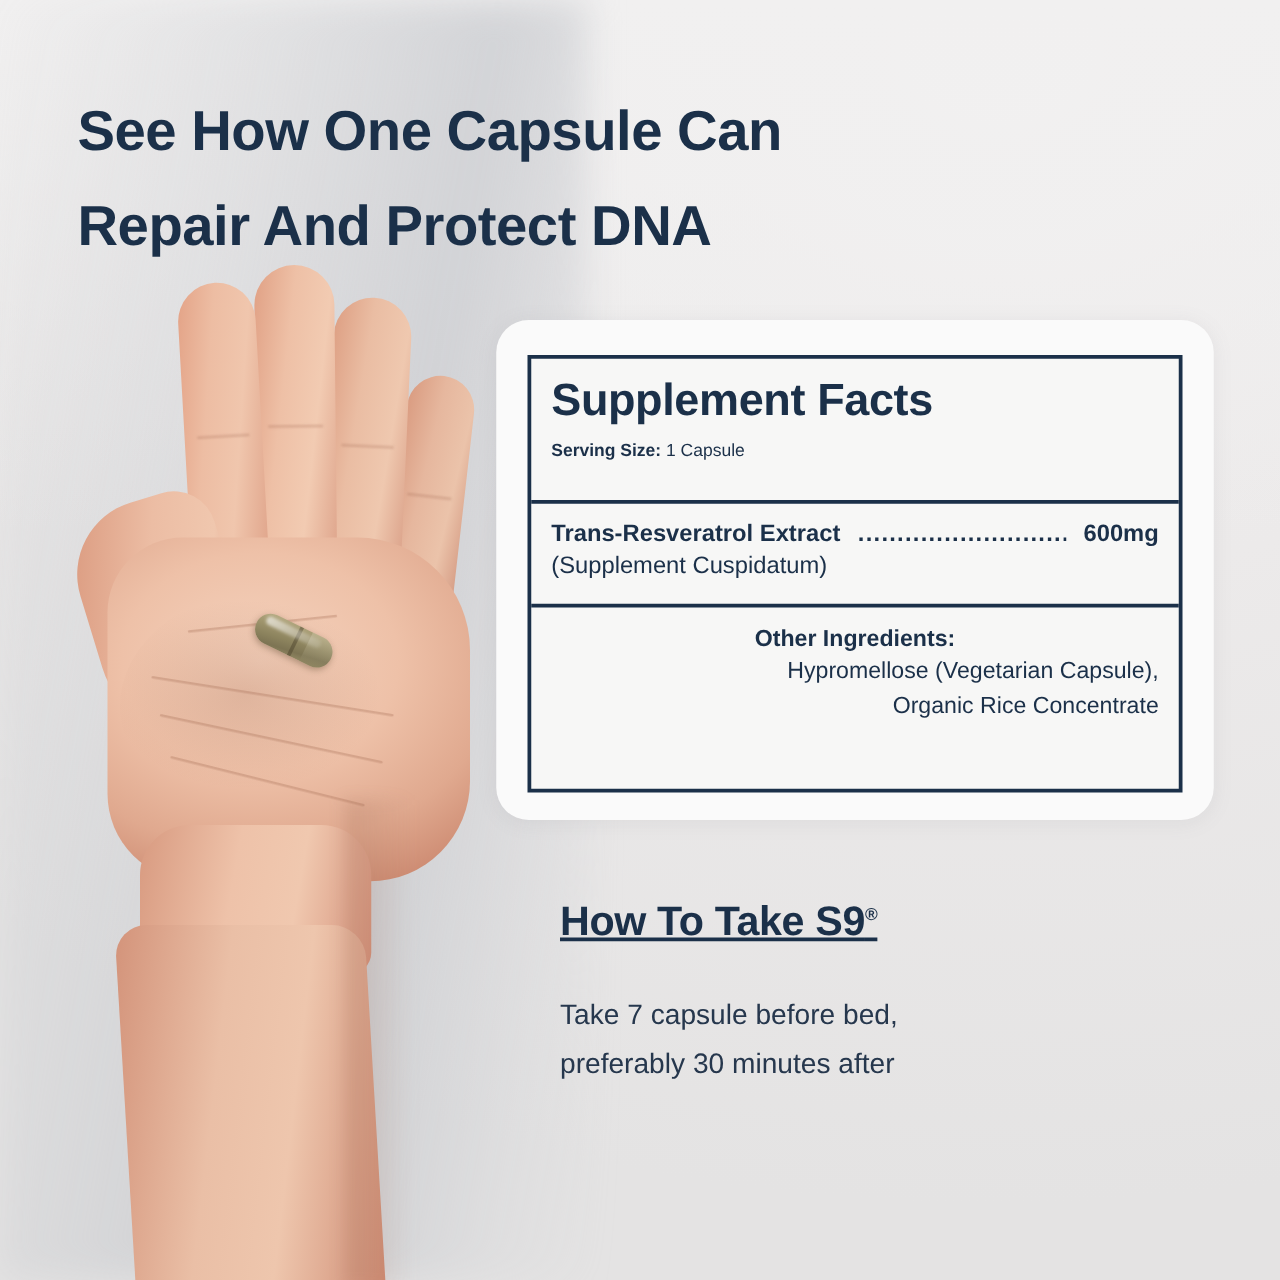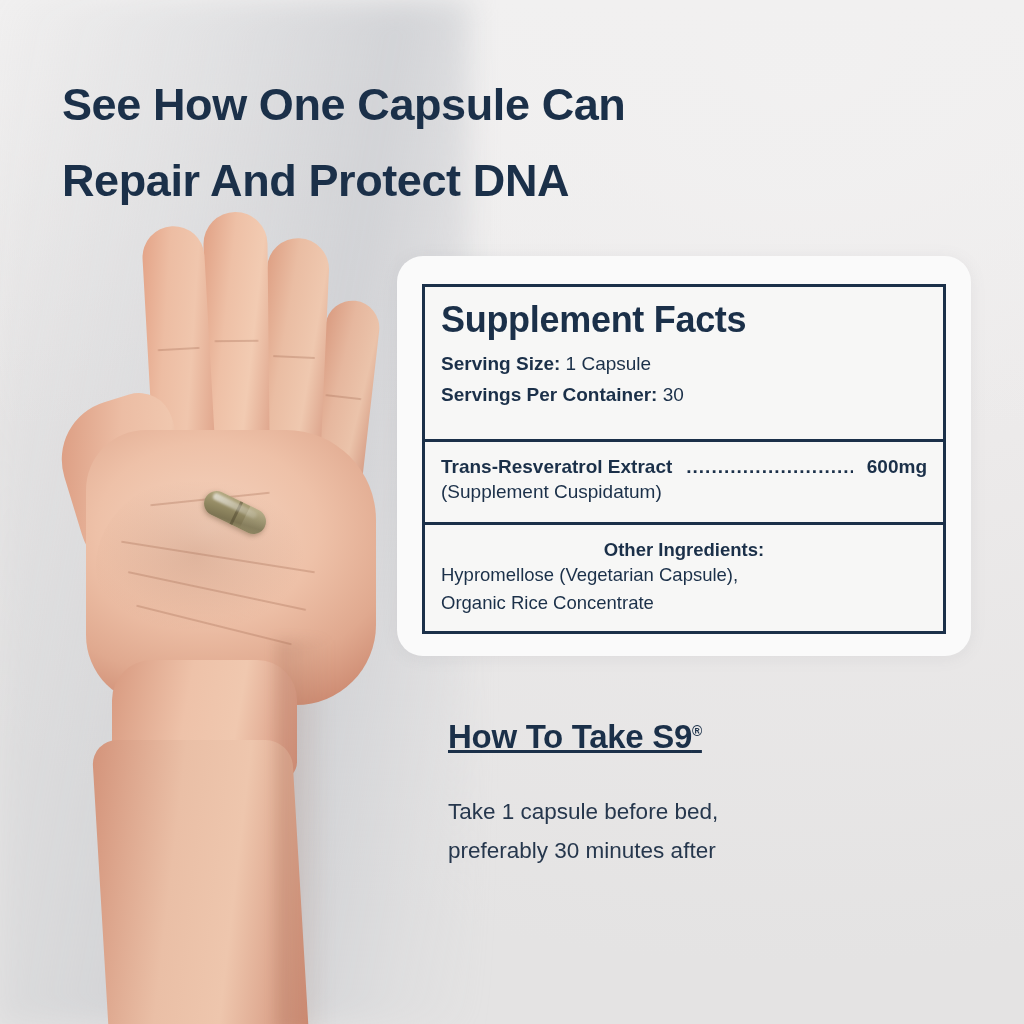--- a/index.html
+++ b/index.html
@@ -163,42 +163,42 @@
     background:#f7f7f6;
   }
   .facts-section { padding:0 16px; }
   .facts-divider { height:3px; background:#1b3049; }
 
   .facts-title {
     font-size:36px; font-weight:bold; color:#1b3049;
     letter-spacing:-.3px; padding:12px 0 8px 0;
   }
   .facts-row {
-    font-size:19px; color:#1b3049; line-height:1.62;
+    font-size:14px; color:#1b3049; line-height:1.62;
   }
   .facts-row b { font-weight:bold; }
   .sec-serving { padding-bottom:28px; }
 
   .ingredient-line {
     display:flex; align-items:baseline;
     font-size:19px; color:#1b3049; padding-top:14px;gap:13px;
   }
   .ingredient-name { font-weight:bold; white-space:nowrap; }
   .leader {
     flex:1 1 auto; overflow:hidden; white-space:nowrap;
     font-weight:bold; letter-spacing:1px; margin:0 1px;
   }
   .ingredient-amount { font-weight:bold; white-space:nowrap; }
   .ingredient-sub {
     font-size:19px; color:#1b3049; line-height:1.5; padding-bottom:16px;
   }
 
   .sec-other { padding-top:14px; padding-bottom:16px; }
   .other-title { font-size:18.5px; font-weight:bold; color:#1b3049;text-align:center; }
-  .other-line  { font-size:18.5px; color:#1b3049; line-height:1.53; }
+  .other-line  { font-size:18.5px; color:#1b3049; line-height:1.53;text-align:right; }
 
   
   .howto-title {
     position:absolute; left:448px; top:718px;
     font-size:33px; font-weight:bold; color:#1b3049; letter-spacing:-.3px;text-decoration:underline;
   }
   .howto-title sup { font-size:.42em; vertical-align:super; font-weight:bold; }
   .howto-body {
     position:absolute; left:448px; top:793px; width:390px;
     font-size:22.5px; line-height:1.72; color:#26374d;
@@ -265,23 +265,20 @@
   <div class="facts-card">
     <div class="facts-table">
 
       <div class="facts-section sec-serving">
         <div class="facts-title">Supplement Facts</div>
 
         <div class="facts-row">
           <b>Serving Size:</b><span> 1 Capsule</span>
         </div>
 
-        <div class="facts-row">
-          <b>Servings Per Container:</b><span> 30</span>
-        </div>
       </div>
 
       <div class="facts-divider"></div>
 
       <div class="facts-section">
         <div class="ingredient-line">
           <span class="ingredient-name">Trans-Resveratrol Extract</span>
           <span class="leader">...........................................................</span>
           <span class="ingredient-amount">600mg</span>
         </div>
@@ -295,17 +292,17 @@
         <div class="other-line">Hypromellose (Vegetarian Capsule),</div>
         <div class="other-line">Organic Rice Concentrate</div>
       </div>
 
     </div>
   </div>
 
   <h2 class="howto-title"><span>How To Take S9</span><sup>®</sup></h2>
 
   <p class="howto-body">
-    <span>Take 1 capsule before bed,</span>
+    <span>Take 7 capsule before bed,</span>
     <span>preferably 30 minutes after</span>
   </p>
 
 </div>
 
 </body></html>

